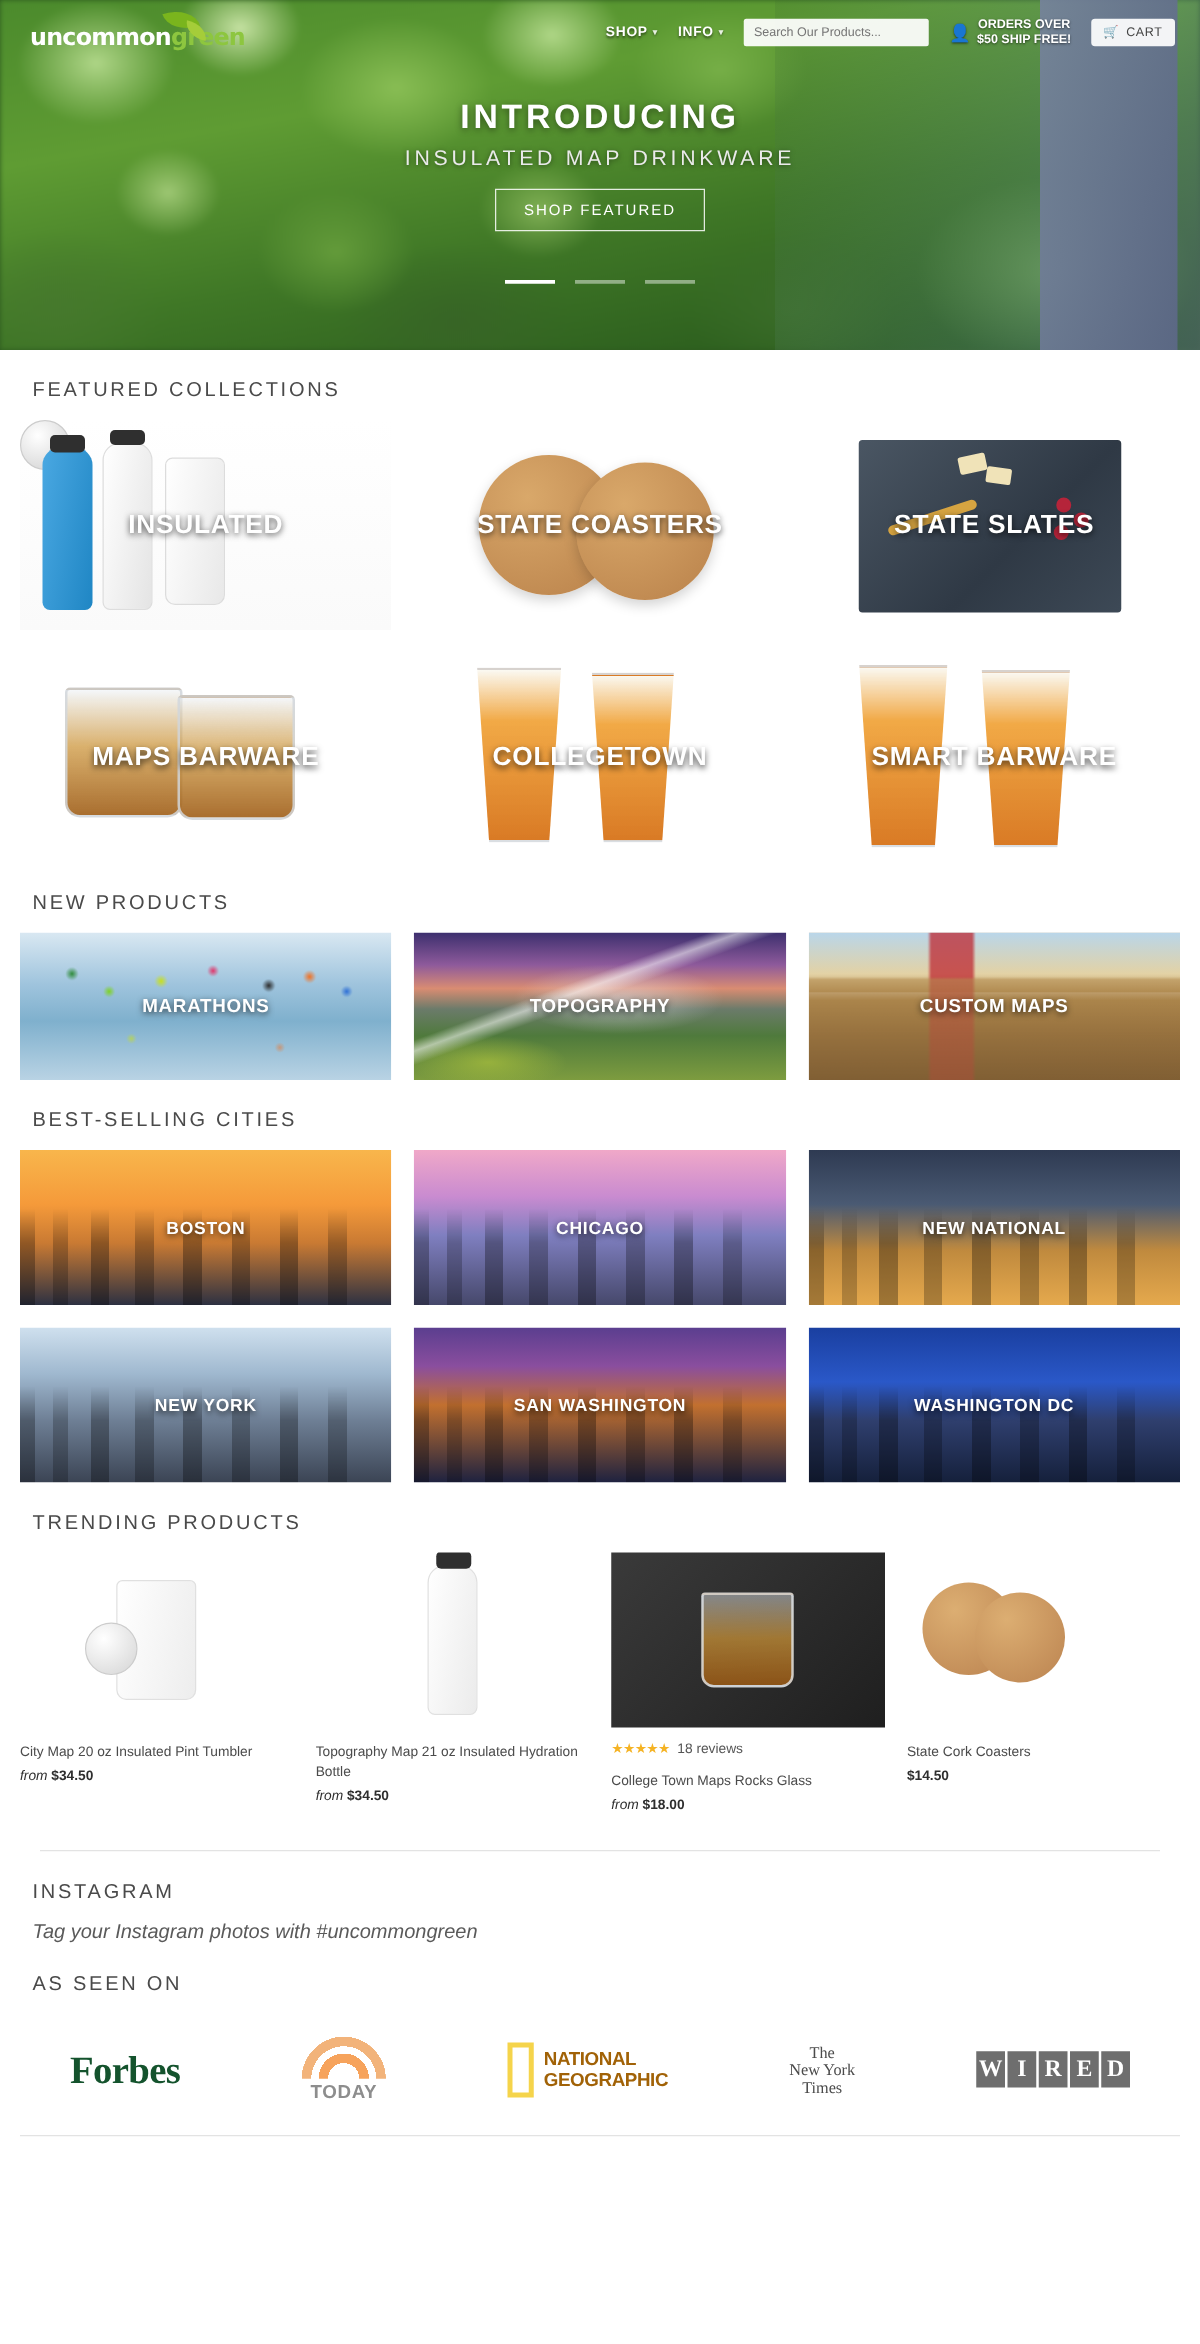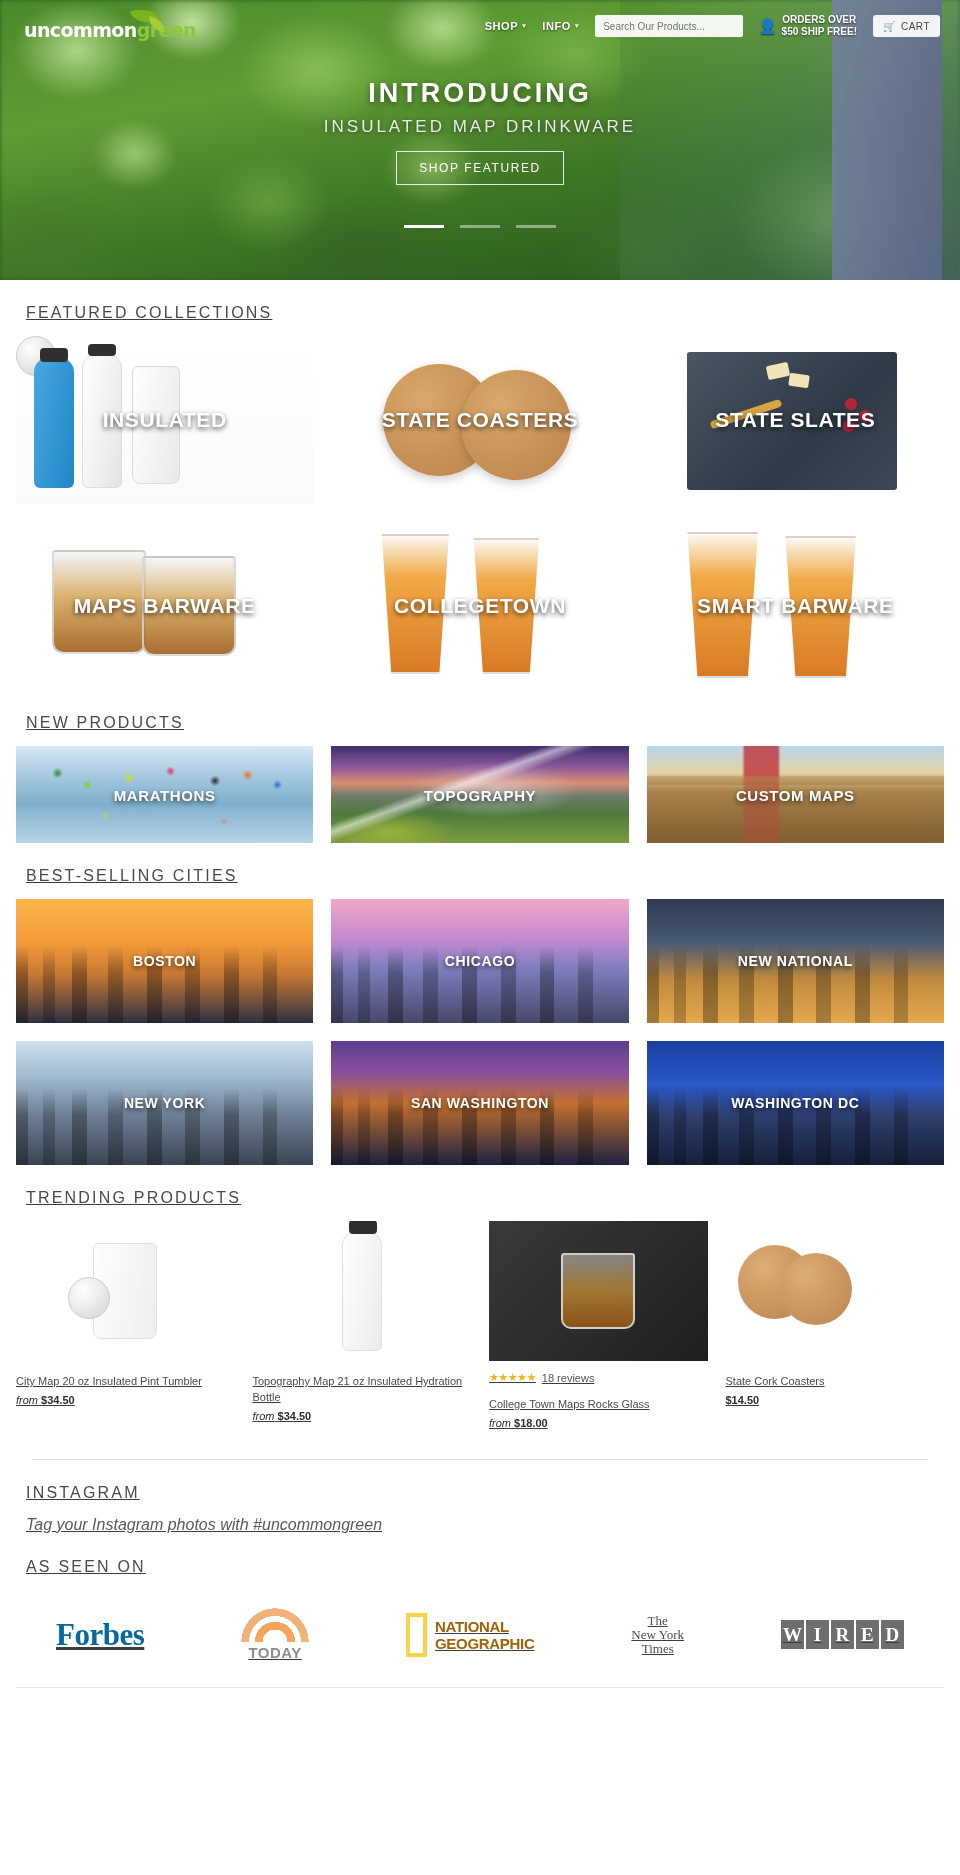--- a/index.html
+++ b/index.html
@@ -105,21 +105,21 @@
     display: inline-block; margin-top: 14px; padding: 9px 22px;
     border: 1px solid rgba(255,255,255,.85); color: #fff;
     font-size: 12px; letter-spacing: 1.6px; background: transparent; cursor: pointer;
     font-family: "Liberation Sans", sans-serif;
   }
   .dots { position: absolute; left: 0; right: 0; bottom: 48px; text-align: center; z-index: 10; }
   .dot { display: inline-block; width: 40px; height: 3px; background: rgba(255,255,255,.45); margin: 0 6px; cursor: pointer; }
   .dot.on { background: #ffffff; }
 
   
-  .wrap { width: 928px; margin: 0 auto; text-decoration: underline; }
+  .wrap { width: 928px; margin: 0 auto; }
   .sec-title {
     font-size: 16px; letter-spacing: 2.2px; color: #4a4a4a; font-weight: normal;
     margin: 24px 0 14px 10px;
   }
   .grid3 { display: flex; gap: 18px; }
   .grid4 { display: flex; gap: 18px; }
 
   .tile { position: relative; flex: 1; overflow: hidden; }
   .tile-label {
     position: absolute; left: 0; right: 0; top: 50%; transform: translateY(-50%);
@@ -161,21 +161,21 @@
   .c-pint { background: #fff; }
   .pint { position:absolute; background: linear-gradient(180deg, rgba(250,248,240,.85) 0%, rgba(240,160,50,.9) 30%, rgba(215,115,25,.95) 100%); border:2px solid rgba(215,220,225,.9); border-radius: 3px 3px 8px 8px; }
   .pt1 { left: 44px; top: 12px; width: 80px; height: 140px; clip-path: polygon(8% 0,92% 0,80% 100%,20% 100%); }
   .pt2 { left: 136px; top: 16px; width: 78px; height: 136px; clip-path: polygon(8% 0,92% 0,80% 100%,20% 100%); }
 
   .c-smart { background: #fff; }
   .pt3 { left: 34px; top: 10px; width: 84px; height: 146px; clip-path: polygon(8% 0,92% 0,80% 100%,20% 100%); }
   .pt4 { left: 132px; top: 14px; width: 84px; height: 142px; clip-path: polygon(8% 0,92% 0,80% 100%,20% 100%); }
 
   
-  .np { height: 97px; }
+  .np { height: 118px; }
   .np-marathon { background: linear-gradient(180deg,#d9e8f2 0%,#9fc4dd 35%,#7fb0cd 60%,#b9d3e4 100%); }
   .np-marathon::after {
     content:''; position:absolute; inset:0;
     background:
       radial-gradient(circle 9px at 14% 28%, #2e8b3a, transparent 60%),
       radial-gradient(circle 8px at 24% 40%, #7dd321, transparent 60%),
       radial-gradient(circle 9px at 38% 33%, #c8e01a, transparent 60%),
       radial-gradient(circle 8px at 52% 26%, #e0346a, transparent 60%),
       radial-gradient(circle 9px at 67% 36%, #2b2b2b, transparent 60%),
       radial-gradient(circle 9px at 78% 30%, #f07022, transparent 60%),
@@ -242,21 +242,21 @@
   .pt-bcap { position:absolute; left:6px; top:-12px; width:28px; height:14px; background:#2f2f2f; border-radius:4px; }
   .pt-glass { width:74px; height:76px; border-radius:3px 3px 10px 10px; background: linear-gradient(180deg, rgba(235,240,245,.45) 0%, rgba(200,145,55,.75) 48%, rgba(150,88,22,.9) 100%); border:2px solid rgba(225,230,235,.8); }
   .pt-cork { position:absolute; border-radius:50%; background: radial-gradient(circle at 35% 30%, #dcae72, #bb8350); }
   .pk1 { left:12px; top:24px; width:74px; height:74px; }
   .pk2 { left:54px; top:32px; width:72px; height:72px; }
 
   .hr { border-top: 1px solid #e3e3e3; margin: 30px 16px 0; }
   .insta-sub { font-size: 16px; font-style: italic; color: #5a5a5a; margin: 4px 0 0 10px; }
 
   .press { display:flex; align-items:center; justify-content:space-between; padding: 18px 40px 0; }
-  .logo-forbes { font-family: "Liberation Serif", serif; font-size: 31px; font-weight: bold; color: #0369a1; letter-spacing:-.5px; }
+  .logo-forbes { font-family: "Liberation Serif", serif; font-size: 31px; font-weight: bold; color: #14532d; letter-spacing:-.5px; }
   .logo-today { display:flex; flex-direction:column; align-items:center; }
   .today-arc { width:68px; height:34px; border-radius:68px 68px 0 0; background:
       radial-gradient(circle at 50% 100%, #fff 0 26%, #f6a35c 26% 42%, #fff 42% 54%, #f2b37a 54% 70%, #fff 70% 82%, #f7c79c 82% 100%); }
   .today-txt { font-size: 15px; font-weight: bold; color:#8d8d8d; letter-spacing: .5px; margin-top: 2px; }
   .logo-natgeo { display:flex; align-items:center; gap:8px; }
   .ng-rect { width: 21px; height: 44px; border: 4px solid #f5d44b; }
   .ng-txt { font-size: 15px; font-weight: bold; color:#a16207; line-height: 17px; letter-spacing:-.3px; }
   .logo-nyt { font-family: "Liberation Serif", serif; text-align:center; color:#4b4b4b; font-size: 13px; line-height: 14px; }
   .logo-wired { display:flex; gap: 2px; }
   .wired-ch { background:#6e6e6e; color:#fff; font-family:"Liberation Serif", serif; font-weight:bold; font-size:19px; width:23px; height:29px; display:flex; align-items:center; justify-content:center; }

